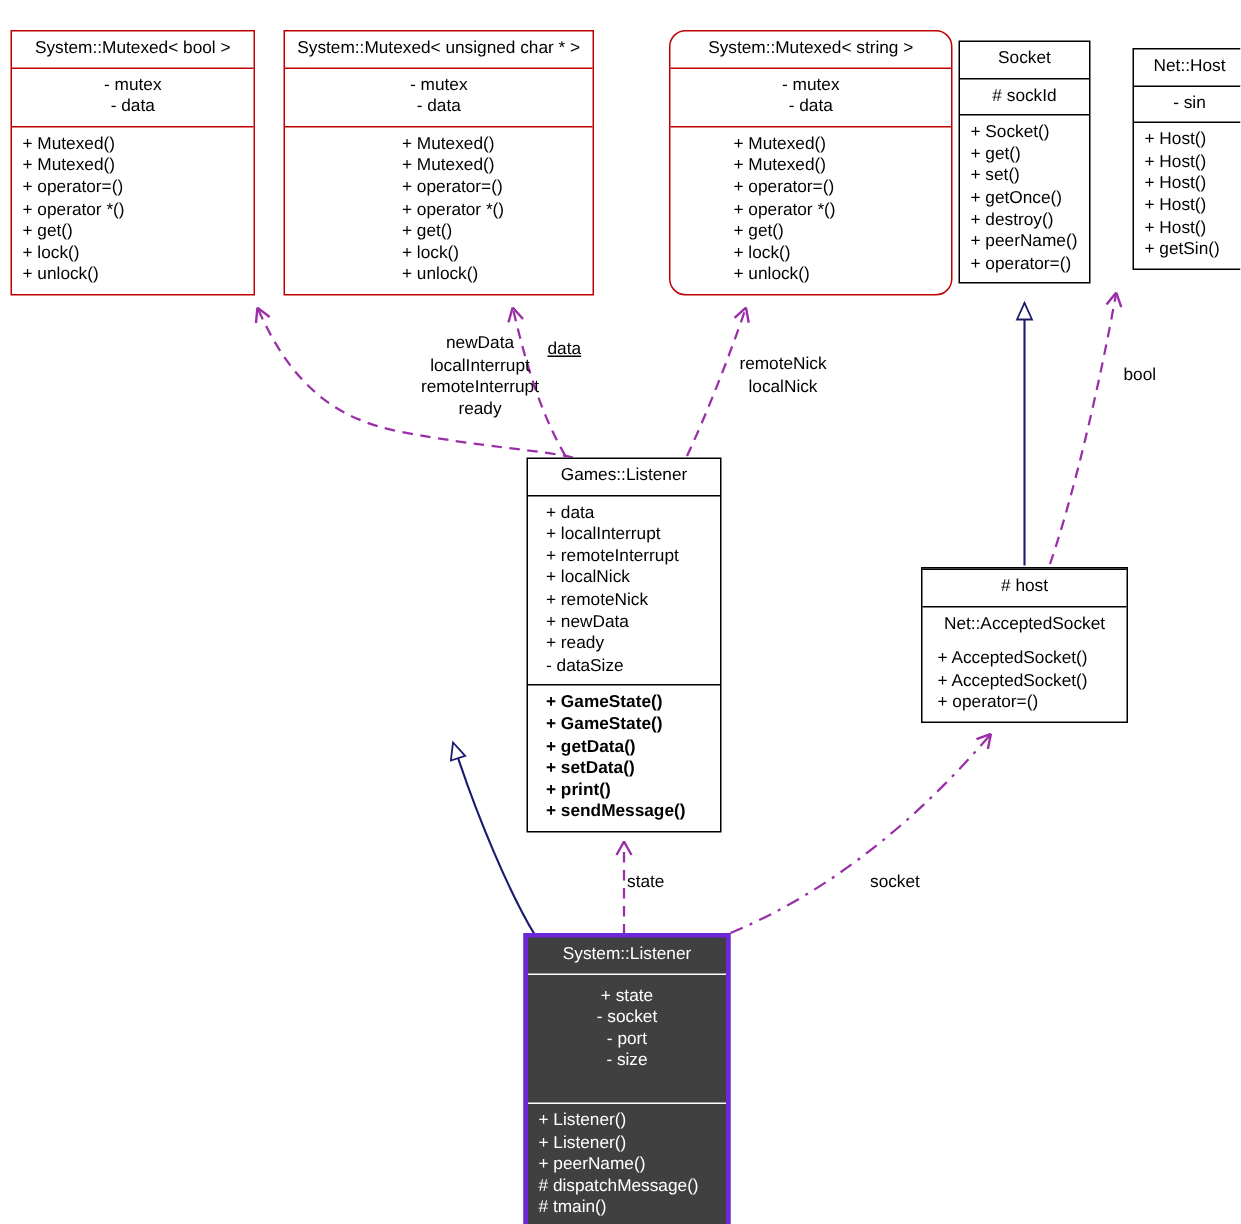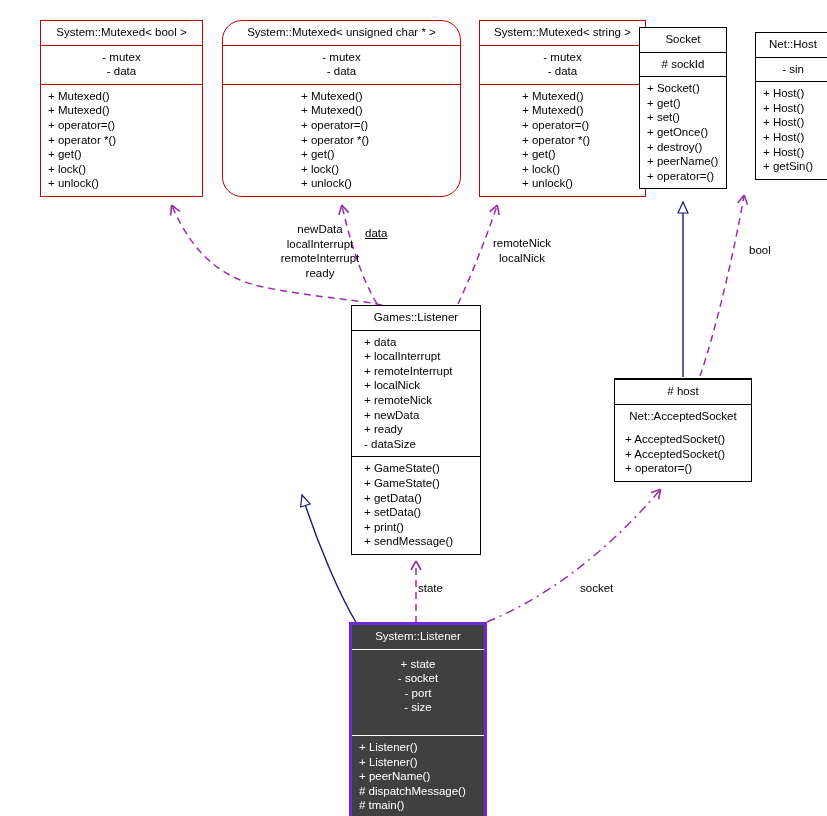--- a/index.html
+++ b/index.html
@@ -53,21 +53,20 @@
     text-align: center;
     padding: 4px 6px 5px 6px;
   }
   .uml-class .row {
     white-space: nowrap;
   }
 
   
   .red-box {
     border: 1px solid #c00000;
-    margin-left: 33px;
   }
   .red-box .attrs {
     border-top: 1px solid #c00000;
     border-bottom: 1px solid #c00000;
   }
 
   
   .plain-box {
     border: 1px solid #000000;
   }
@@ -170,38 +169,38 @@
       <div class="row">+ Mutexed()</div>
       <div class="row">+ Mutexed()</div>
       <div class="row">+ operator=()</div>
       <div class="row">+ operator *()</div>
       <div class="row">+ get()</div>
       <div class="row">+ lock()</div>
       <div class="row">+ unlock()</div>
     </div>
   </div>
 
-  <div class="uml-class red-box" style="left:189px; top:20px; width:239px;border-radius:20px;">
+  <div class="uml-class red-box" style="left:189px; top:20px; width:207px;">
     <div class="sec title">System::Mutexed&lt; unsigned char * &gt;</div>
     <div class="sec attrs">
       <div class="row">- mutex</div>
       <div class="row">- data</div>
     </div>
     <div class="sec ops" style="text-align:left; padding-left:78px;">
       <div class="row">+ Mutexed()</div>
       <div class="row">+ Mutexed()</div>
       <div class="row">+ operator=()</div>
       <div class="row">+ operator *()</div>
       <div class="row">+ get()</div>
       <div class="row">+ lock()</div>
       <div class="row">+ unlock()</div>
     </div>
   </div>
 
-  <div class="uml-class red-box" style="left:446px; top:20px; width:167px;">
+  <div class="uml-class red-box" style="left:446px; top:20px; width:189px;border-radius:11px;">
     <div class="sec title">System::Mutexed&lt; string &gt;</div>
     <div class="sec attrs">
       <div class="row">- mutex</div>
       <div class="row">- data</div>
     </div>
     <div class="sec ops" style="text-align:left; padding-left:42px;">
       <div class="row">+ Mutexed()</div>
       <div class="row">+ Mutexed()</div>
       <div class="row">+ operator=()</div>
       <div class="row">+ operator *()</div>
@@ -247,21 +246,21 @@
     <div class="sec attrs left" style="padding-left:12px;">
       <div class="row">+ data</div>
       <div class="row">+ localInterrupt</div>
       <div class="row">+ remoteInterrupt</div>
       <div class="row">+ localNick</div>
       <div class="row">+ remoteNick</div>
       <div class="row">+ newData</div>
       <div class="row">+ ready</div>
       <div class="row">- dataSize</div>
     </div>
-    <div class="sec ops left" style="padding-left:12px;">
+    <div class="sec ops left" style="padding-left:12px;font-weight:bold;">
       <div class="row">+ GameState()</div>
       <div class="row">+ GameState()</div>
       <div class="row">+ getData()</div>
       <div class="row">+ setData()</div>
       <div class="row">+ print()</div>
       <div class="row">+ sendMessage()</div>
     </div>
   </div>
 
 

